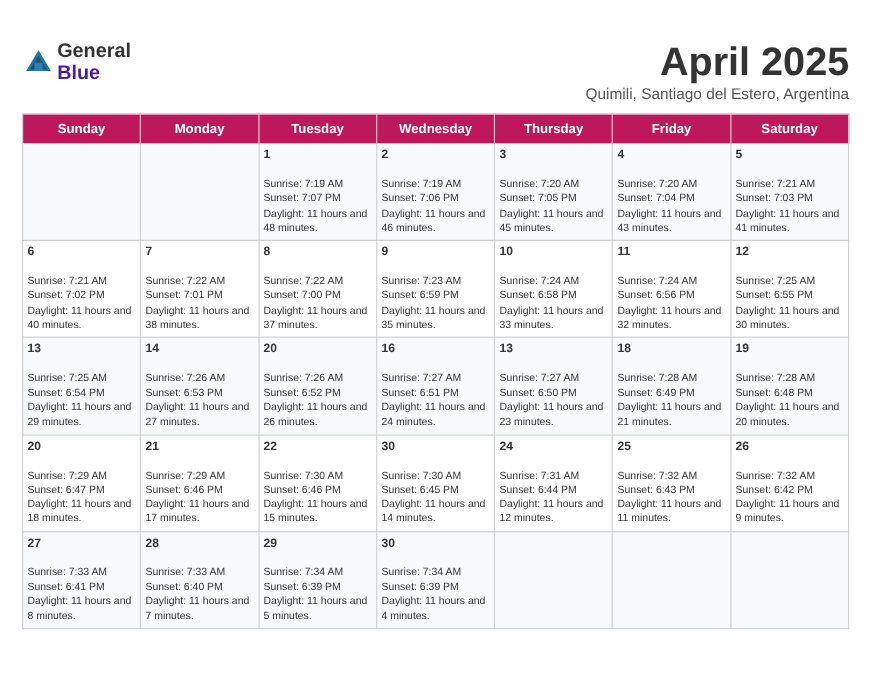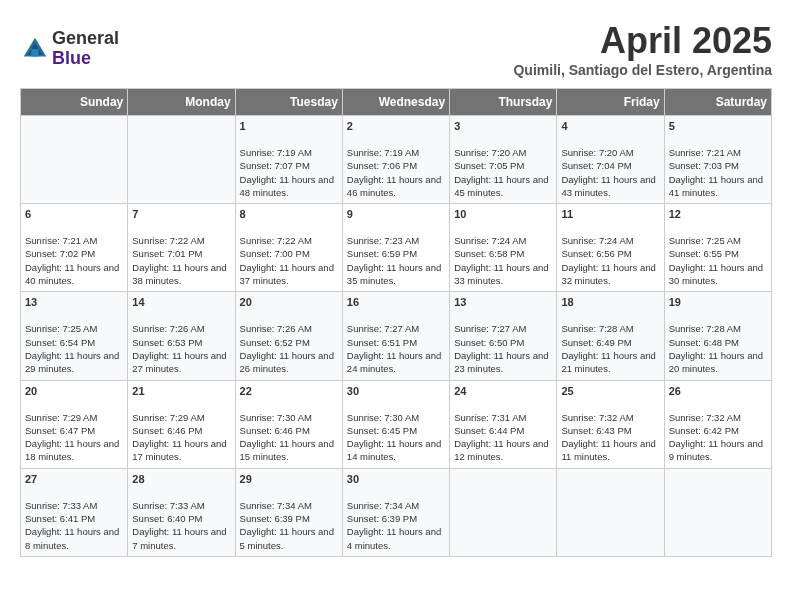--- a/index.html
+++ b/index.html
@@ -32,36 +32,36 @@
       height: 30px;
       margin-right: 2px;
     }
     .title-block {
       text-align: right;
     }
     .month-title {
       font-size: 36px;
       font-weight: bold;
       color: #333;
+      margin-top: 15px;
     }
     .subtitle {
       font-size: 14px;
       color: #555;
-      font-weight: bold;
     }
     table {
       width: 100%;
       border-collapse: collapse;
       font-size: 10px;
     }
     thead tr th {
-      background-color: #737373;
+      background-color: #be185d;
       color: #fff;
       padding: 6px 4px;
-      text-align: right;
+      text-align: center;
       font-size: 12px;
       border: 1px solid #ccc;
     }
     tbody tr td {
       border: 1px solid #ccc;
       vertical-align: top;
       padding: 4px;
       height: 80px;
       width: 107px;
       color: #333;

